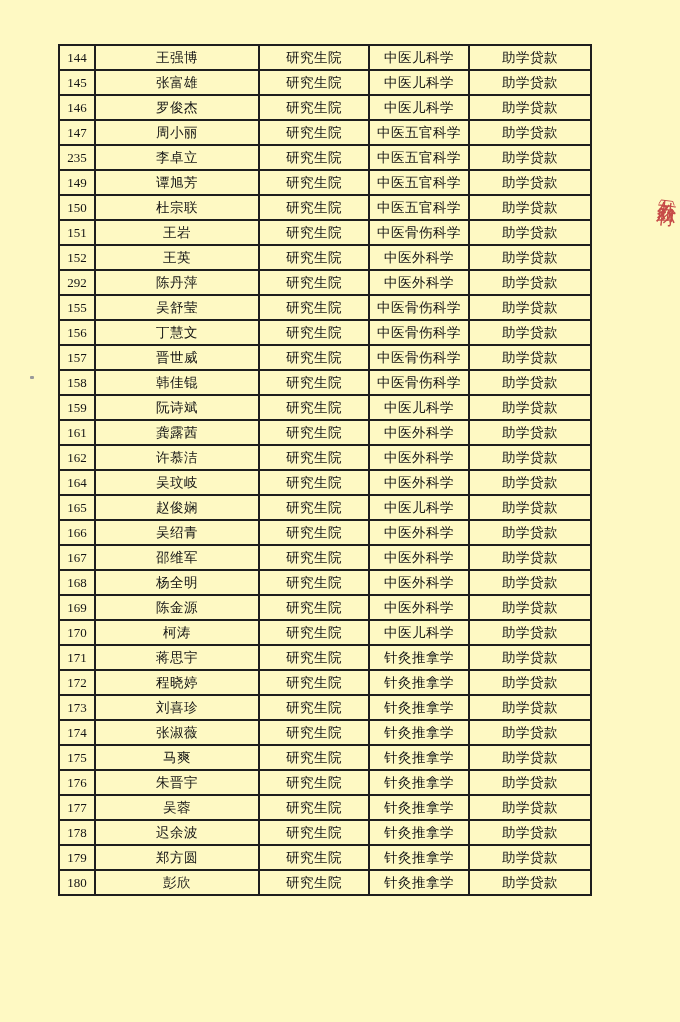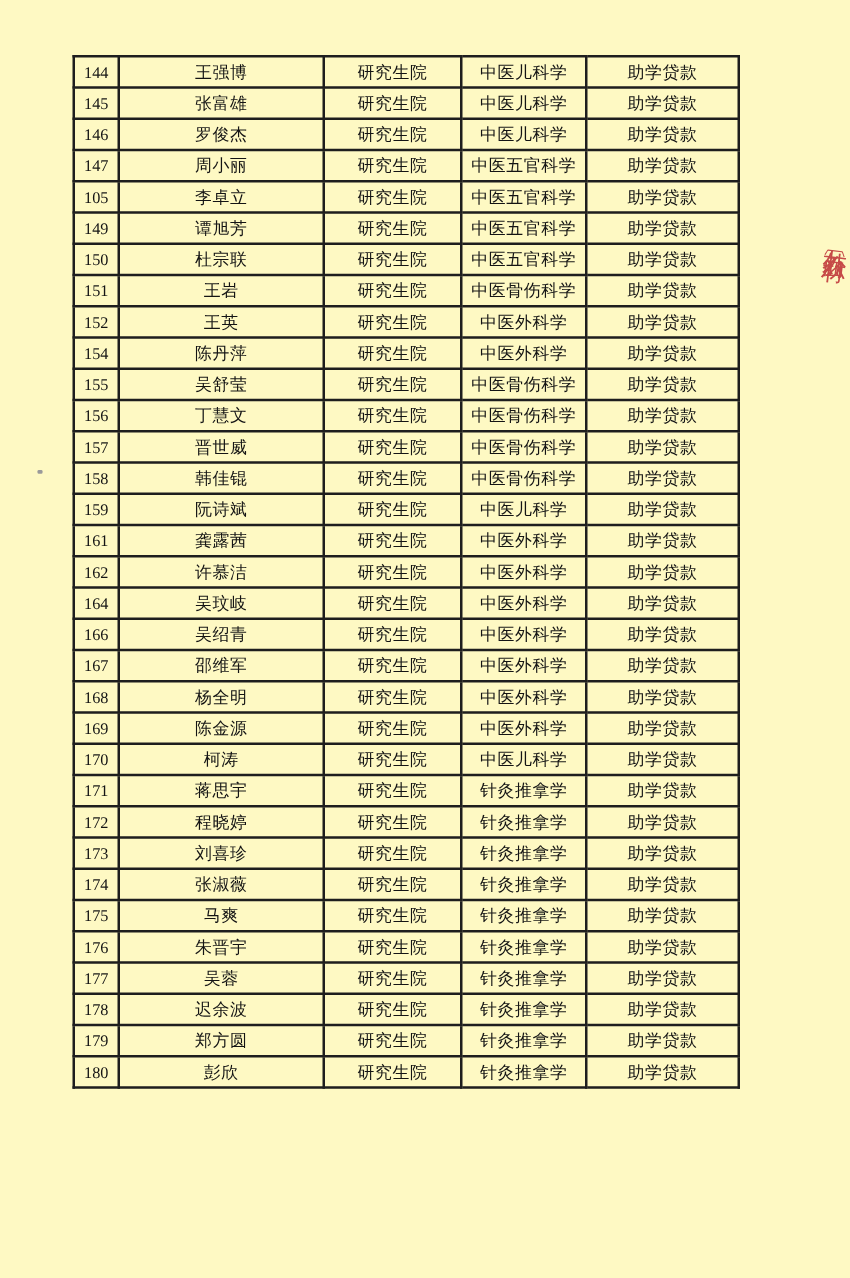--- a/index.html
+++ b/index.html
@@ -100,21 +100,21 @@
           <td class="c4">助学贷款</td>
         </tr>
         <tr>
           <td class="c0">147</td>
           <td class="c1">周小丽</td>
           <td class="c2">研究生院</td>
           <td class="c3">中医五官科学</td>
           <td class="c4">助学贷款</td>
         </tr>
         <tr>
-          <td class="c0">105</td>
+          <td class="c0">235</td>
           <td class="c1">李卓立</td>
           <td class="c2">研究生院</td>
           <td class="c3">中医五官科学</td>
           <td class="c4">助学贷款</td>
         </tr>
         <tr>
           <td class="c0">149</td>
           <td class="c1">谭旭芳</td>
           <td class="c2">研究生院</td>
           <td class="c3">中医五官科学</td>
@@ -135,21 +135,21 @@
           <td class="c4">助学贷款</td>
         </tr>
         <tr>
           <td class="c0">152</td>
           <td class="c1">王英</td>
           <td class="c2">研究生院</td>
           <td class="c3">中医外科学</td>
           <td class="c4">助学贷款</td>
         </tr>
         <tr>
-          <td class="c0">154</td>
+          <td class="c0">292</td>
           <td class="c1">陈丹萍</td>
           <td class="c2">研究生院</td>
           <td class="c3">中医外科学</td>
           <td class="c4">助学贷款</td>
         </tr>
         <tr>
           <td class="c0">155</td>
           <td class="c1">吴舒莹</td>
           <td class="c2">研究生院</td>
           <td class="c3">中医骨伤科学</td>
@@ -198,20 +198,27 @@
           <td class="c4">助学贷款</td>
         </tr>
         <tr>
           <td class="c0">164</td>
           <td class="c1">吴玟岐</td>
           <td class="c2">研究生院</td>
           <td class="c3">中医外科学</td>
           <td class="c4">助学贷款</td>
         </tr>
         <tr>
+          <td class="c0">165</td>
+          <td class="c1">赵俊娴</td>
+          <td class="c2">研究生院</td>
+          <td class="c3">中医儿科学</td>
+          <td class="c4">助学贷款</td>
+        </tr>
+        <tr>
           <td class="c0">166</td>
           <td class="c1">吴绍青</td>
           <td class="c2">研究生院</td>
           <td class="c3">中医外科学</td>
           <td class="c4">助学贷款</td>
         </tr>
         <tr>
           <td class="c0">167</td>
           <td class="c1">邵维军</td>
           <td class="c2">研究生院</td>

